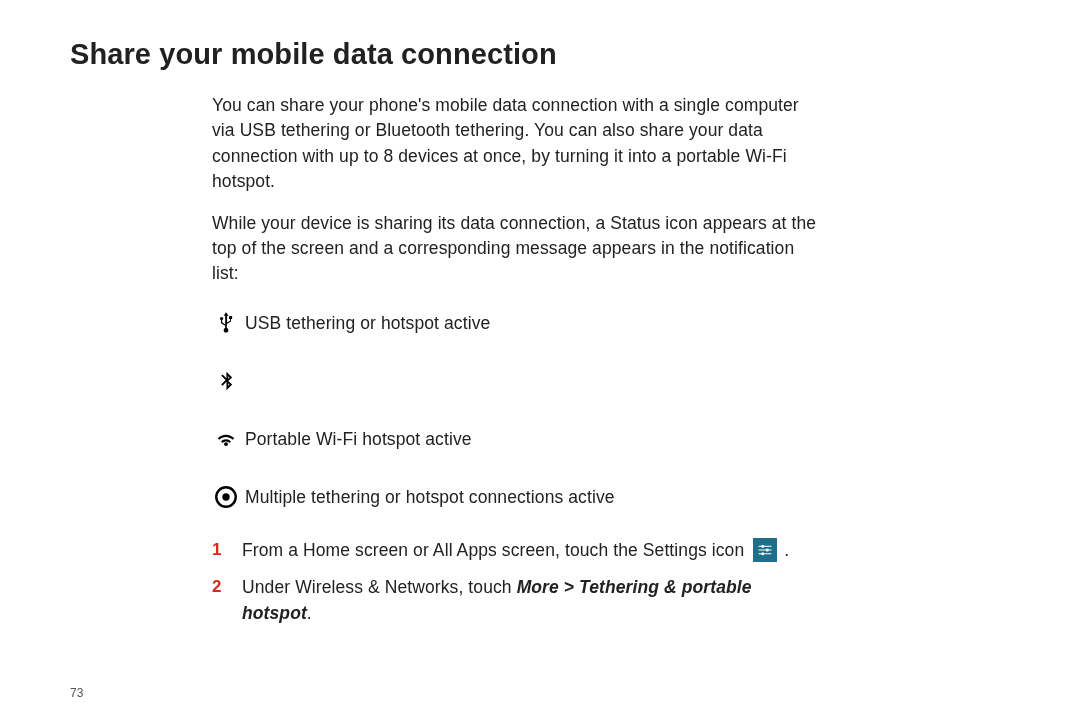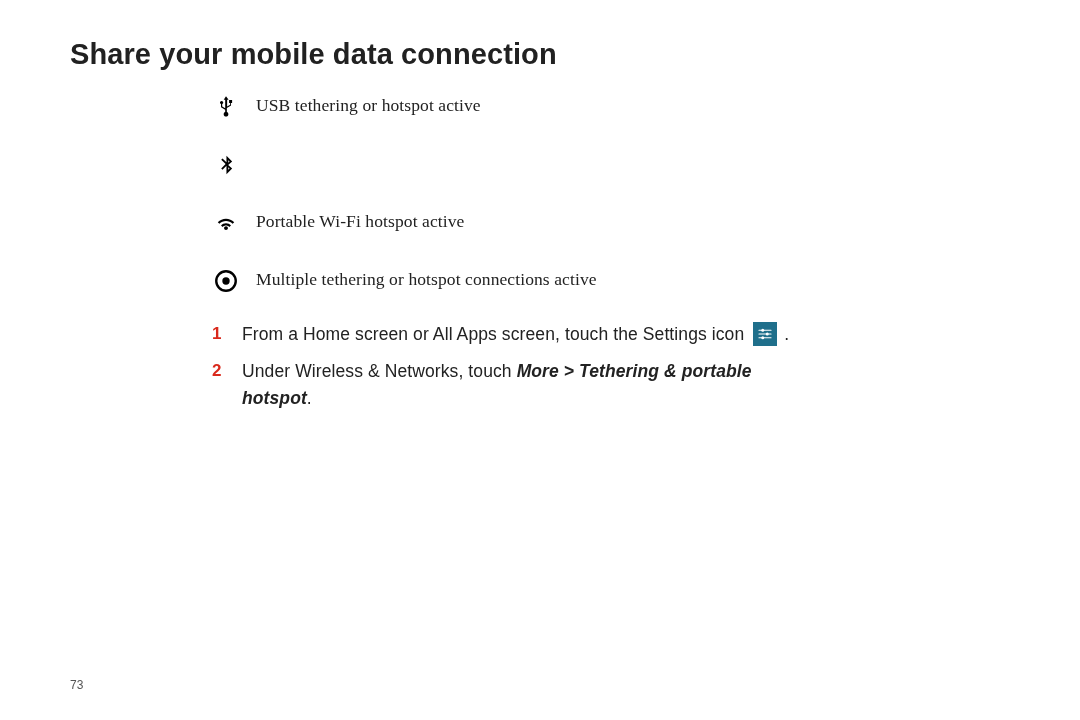--- a/index.html
+++ b/index.html
@@ -34,24 +34,23 @@
     color: #222;
   }
   .para {
     margin: 0 0 16px 0;
   }
   .icon-list {
     margin: 22px 0 26px 0;
   }
   .icon-row {
     display: flex;
-    align-items: flex-start;
-    gap: 16px;
+    align-items: flex-end;
+    gap: 5px;
     margin-bottom: 30px;
-    font-family: Liberation Serif, serif;
   }
   .icon-row:last-child { margin-bottom: 8px; }
   .icon-box {
     width: 28px;
     height: 28px;
     display: flex;
     align-items: center;
     justify-content: center;
     flex: 0 0 28px;
   }
@@ -89,34 +88,36 @@
     background: #1f6f8b;
     margin: 0 2px 2px 4px;
     align-items: center;
     justify-content: center;
   }
   .inline-icon svg { display:block; }
   .bold { font-weight: 700; font-style: italic; }
   .pagenum {
     position: absolute;
     left: 70px;
-    bottom: 28px;
+    bottom: 20px;
     font-size: 12px;
     color: #555;
   }
 </style>
 </head>
 <body>
 
 <div class="page">
 
   <h1 class="title">Share your mobile data connection</h1>
 
   <div class="body-indent">
 
+    <p class="para">You can share your phone's mobile data connection with a single computer via USB tethering or Bluetooth tethering. You can also share your data connection with up to 8 devices at once, by turning it into a portable Wi-Fi hotspot.</p>
+    <p class="para">While your device is sharing its data connection, a Status icon appears at the top of the screen and a corresponding message appears in the notification list:</p>
 
     <div class="icon-list">
 
       <div class="icon-row">
         <span class="icon-box">
           <svg viewBox="0 0 24 24" width="26" height="26" fill="#000">
             <path d="M12 2l-2.1 3.2h1.35v8.05l-2.75-1.7V9.3c.55-.22.95-.76.95-1.4 0-.83-.67-1.5-1.5-1.5S6.45 7.07 6.45 7.9c0 .64.4 1.18.95 1.4v2.9l3.85 2.38v2.07c-.82.31-1.4 1.1-1.4 2.03 0 1.2.97 2.17 2.17 2.17s2.17-.97 2.17-2.17c0-.93-.58-1.72-1.4-2.03v-3.73l3.85-2.38V8.3h1v-2.8h-2.8v2.8h1v1.6l-2.8 1.73V5.2h1.35L12 2z"></path>
           </svg>
         </span>
         <span class="icon-label">USB tethering or hotspot active</span>

